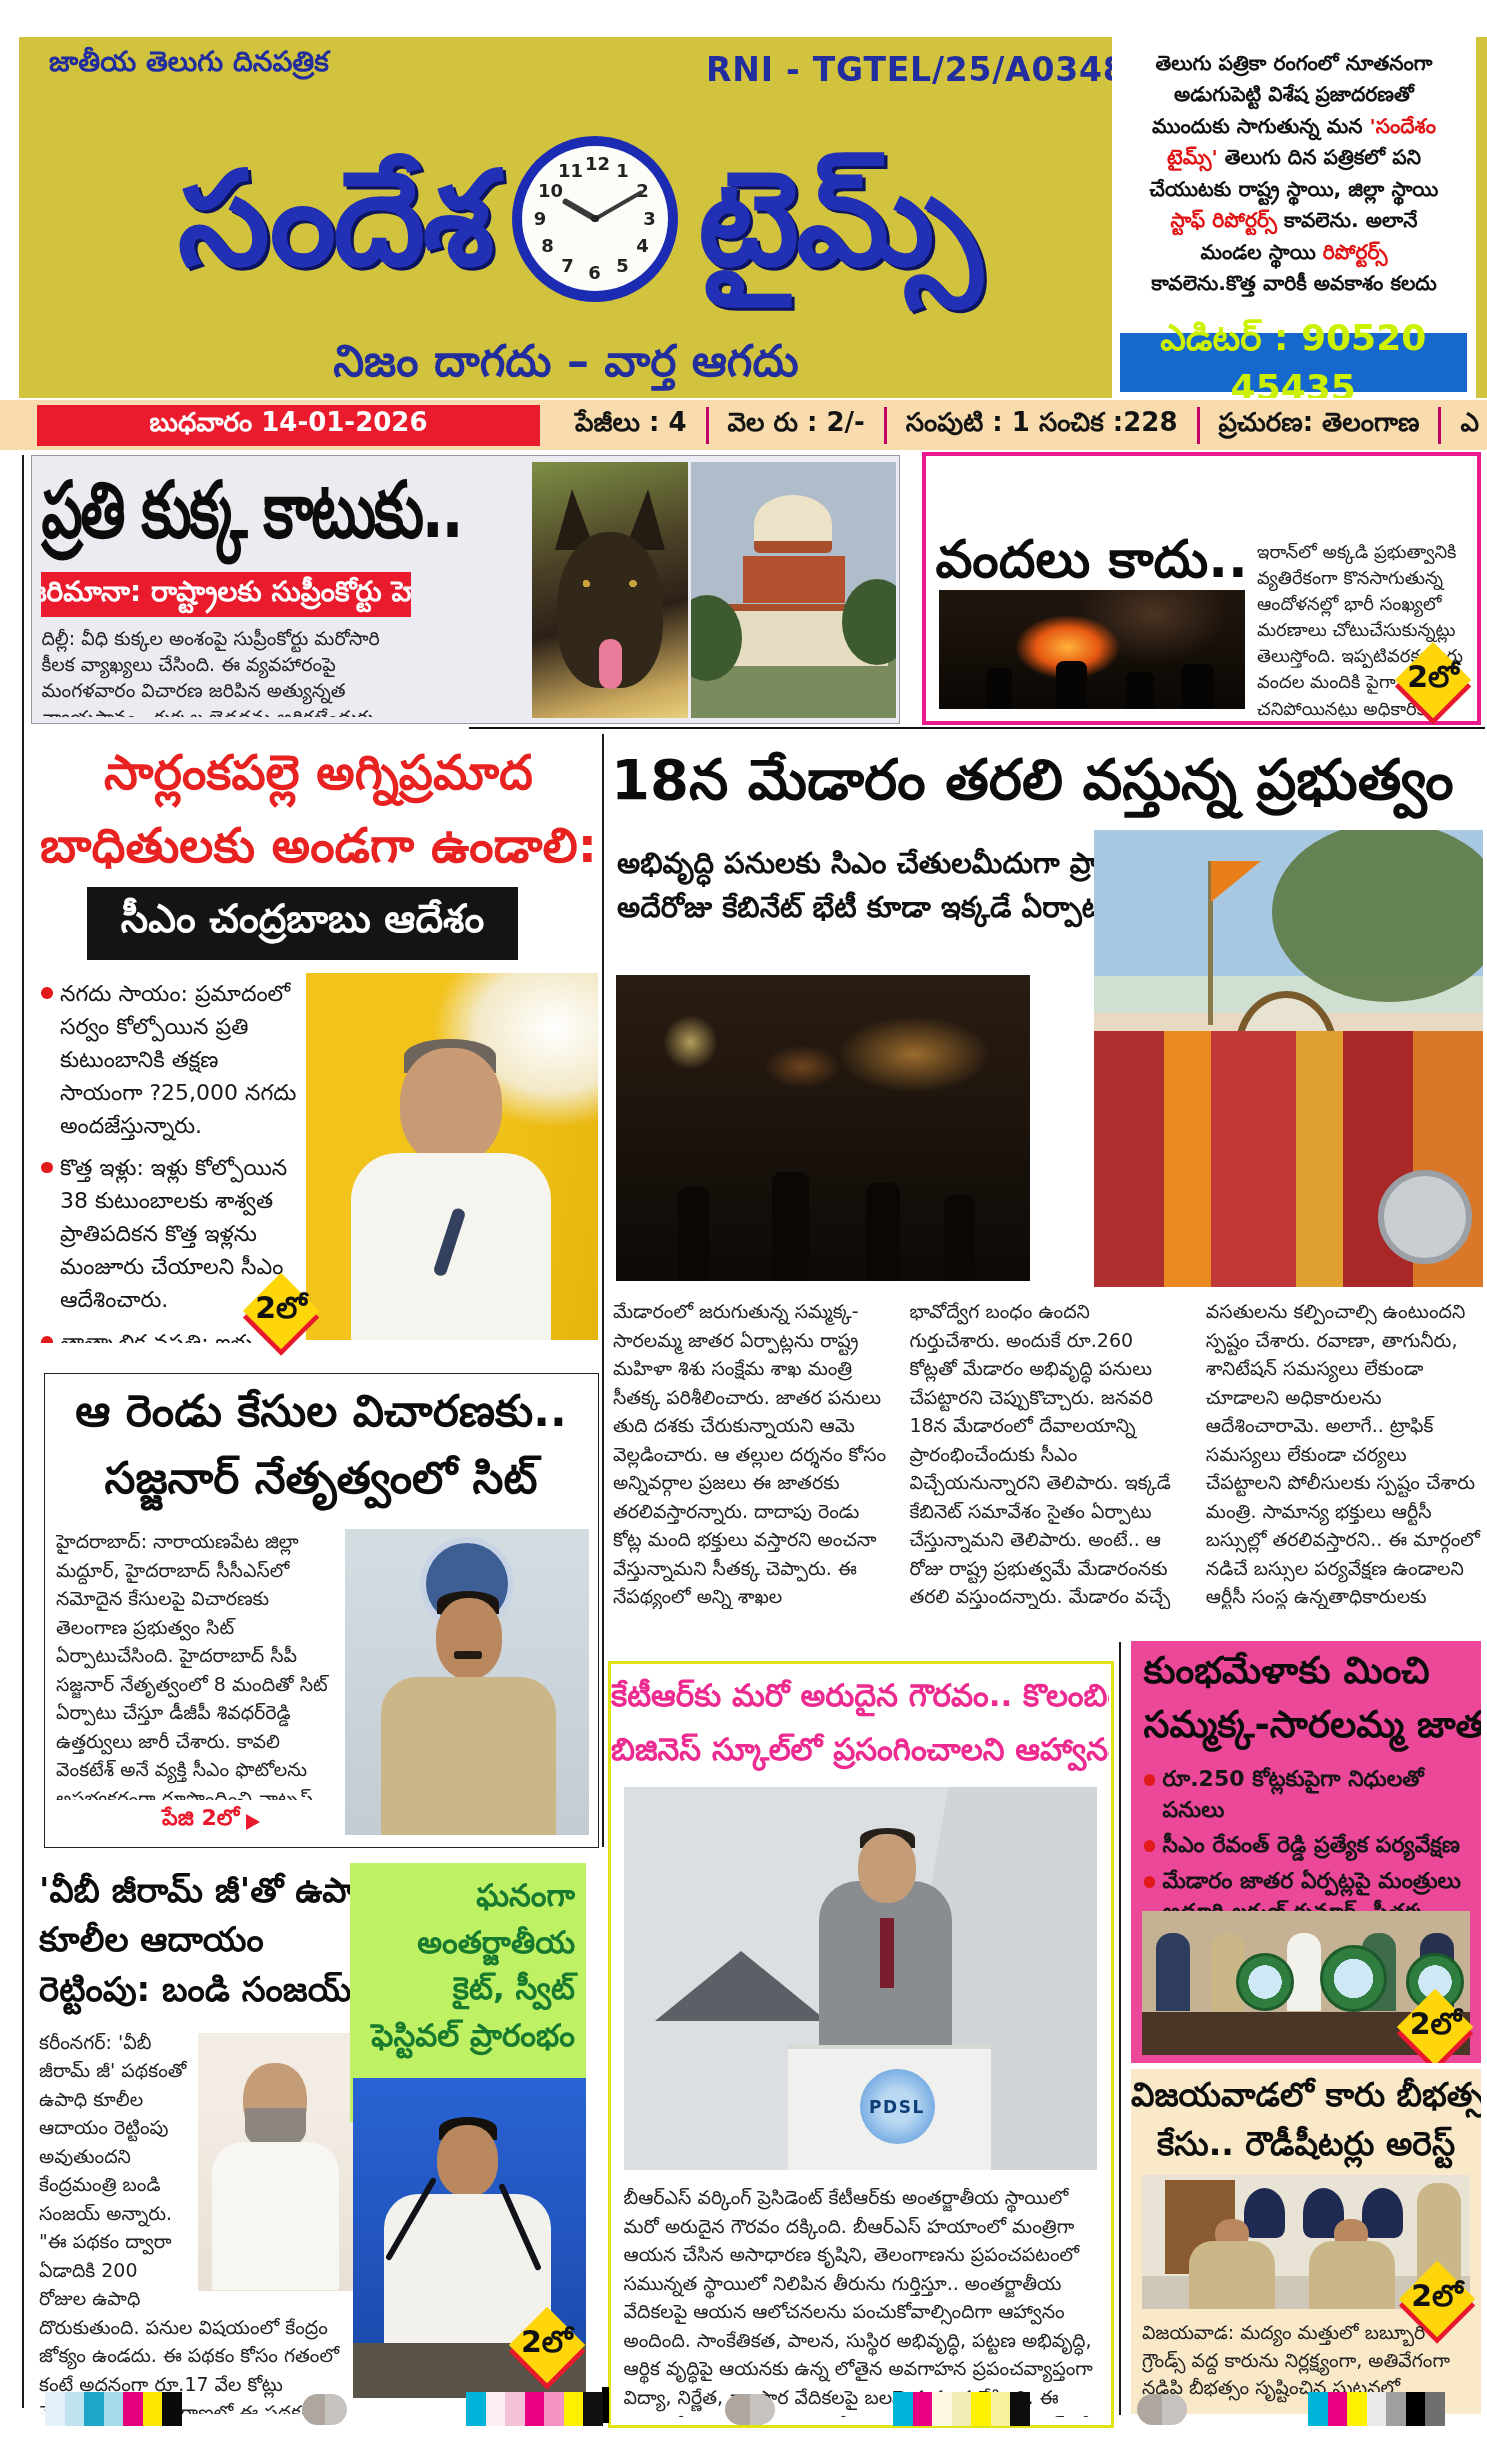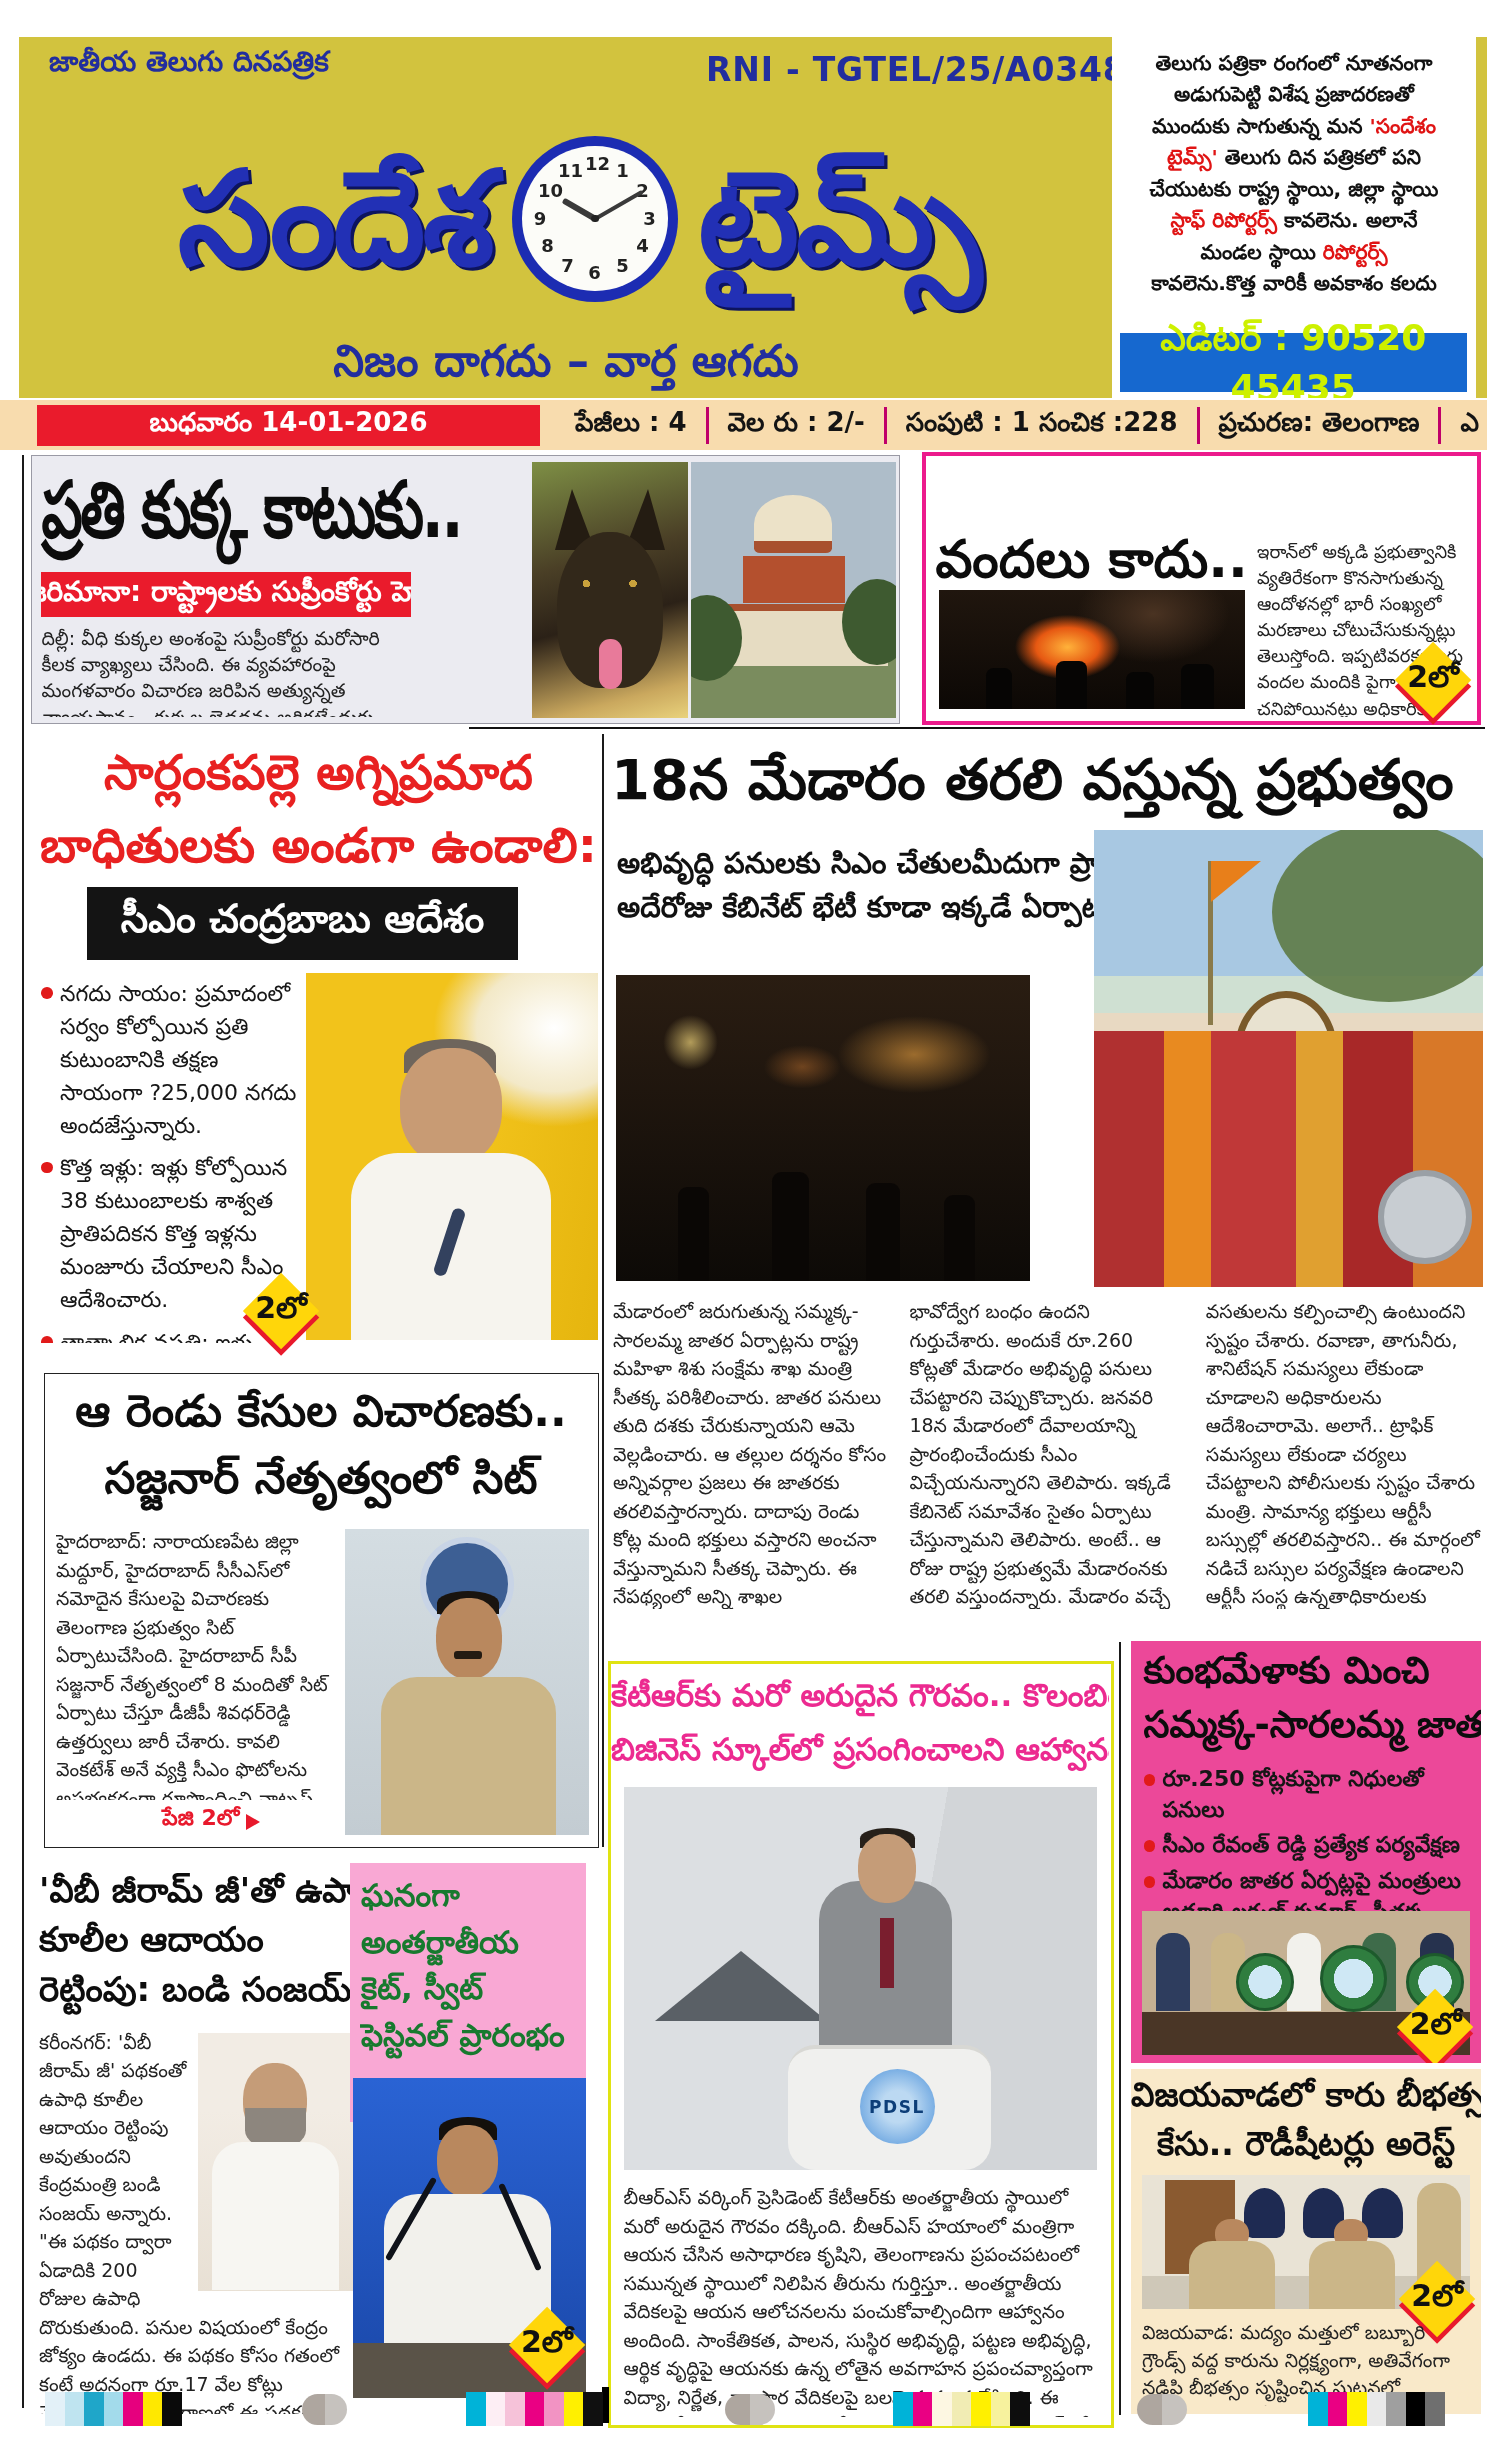--- a/index.html
+++ b/index.html
@@ -125,35 +125,35 @@
   
   .ktrbox { left:608px; top:1661px; width:506px; height:767px; background:#fff; border:3.9px solid #e0e312; }
   .ktr-h { position:absolute; left:0; width:498px; text-align:center; font-size:31px; font-weight:900; color:#ec2a90; white-space:nowrap; overflow:hidden; }
   .ktr-h1 { top:12.5px; } .ktr-h2 { top:67px; }
   .ktr-photo { position:absolute; left:12.5px; top:123px; width:473px; height:383px; background:linear-gradient(100deg,#dcdfe2 0 60%,#d2d5d8 60% 100%); overflow:hidden; }
   .ktr-pyr { position:absolute; left:31px; top:164px; width:0; height:0; border-top:70px solid #5a6066; border-left:86px solid transparent; border-right:86px solid transparent; transform:rotate(180deg); }
   .ktr-man { position:absolute; left:195px; top:94px; width:133px; height:203px; background:#8a8d90; border-radius:39px 39px 0 0; }
   .ktr-head { position:absolute; left:234px; top:47px; width:58px; height:69px; background:#c59c78; border-radius:46%; }
   .ktr-hairk { position:absolute; left:236px; top:41px; width:55px; height:20.3px; background:#26201a; border-radius:50% 50% 0 0; }
   .ktr-tie { position:absolute; left:256px; top:131px; width:14px; height:70px; background:#7a1e2e; }
-  .ktr-podium { position:absolute; left:164px; top:258px; width:203px; height:125px; background:#f0f0ee; border-top:4.7px solid #d8d8d4;border-radius:27px; }
+  .ktr-podium { position:absolute; left:164px; top:258px; width:203px; height:125px; background:#f0f0ee; border-top:4.7px solid #d8d8d4; }
   .ktr-logo { position:absolute; left:72px; top:20.3px; width:75px; height:75px; background:radial-gradient(#bcd9f2 30%,#4a90d9); border-radius:50%; display:flex; align-items:center; justify-content:center; font-size:17px; font-weight:900; color:#0d3e78; letter-spacing:1.6px; }
   .ktr-body { position:absolute; left:12.5px; top:519px; width:475px; height:234px; font-size:19px; line-height:1.5; color:#222; overflow:hidden; }
 
   
   .bandi { left:39px; top:1866px; width:314px; height:548px; overflow:hidden; }
   .bandi-h { font-size:34px; font-weight:900; color:#0d0d0d; line-height:1.45; white-space:nowrap; }
   .bandi-flow { margin-top:14px; font-size:19px; line-height:1.5; color:#222; }
   .photo-bandi { float:right; width:155px; height:258px; margin:4.7px 0 6.2px 7.8px; background:linear-gradient(#f2ece4 0 30%,#e8e0d4); position:relative; overflow:hidden; }
   .bnd-head { position:absolute; left:45px; top:30px; width:64px; height:77px; background:#c59c78; border-radius:46%; }
   .bnd-beard { position:absolute; left:47px; top:75px; width:61px; height:41px; background:#8d867e; border-radius:0 0 46% 46%; }
   .bnd-body { position:absolute; left:14px; top:109px; width:127px; height:148px; background:#f7f6f2; border-radius:31px 31px 0 0; }
 
   
-  .kitebox { left:350px; top:1863px; width:236px; height:259px; background:#f9a8d4; padding:9.4px 11px; overflow:hidden; }
+  .kitebox { left:350px; top:1863px; width:236px; height:259px; background:#bef264; padding:9.4px 11px; overflow:hidden;text-align:right; }
   .kite-h { font-size:31px; font-weight:900; color:#177a2e; line-height:1.5; }
   .photo-kite { left:353px; top:2078px; width:233px; height:320px; background:linear-gradient(#2a63d4,#1a47a8); }
   .kt-head { position:absolute; left:84px; top:47px; width:61px; height:72px; background:#b9885e; border-radius:46%; }
   .kt-hair { position:absolute; left:86px; top:39px; width:58px; height:23.4px; background:#14100c; border-radius:50% 50% 0 0; }
   .kt-body { position:absolute; left:31px; top:116px; width:167px; height:156px; background:#f2f1ec; border-radius:34px 34px 0 0; }
   .kt-mic { position:absolute; width:6.2px; height:94px; background:#10131a; border-radius:3.1px; }
   .kt-mic.a { left:55px; top:94px; transform:rotate(30deg); }
   .kt-mic.b { left:164px; top:102px; transform:rotate(-24deg); }
   .kt-pod { position:absolute; left:0; bottom:0; width:100%; height:55px; background:#5a5348; }
 

